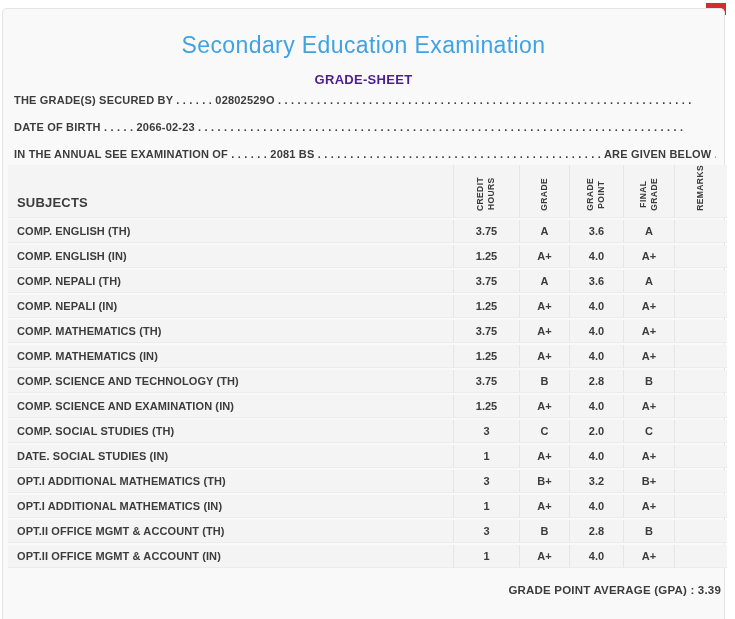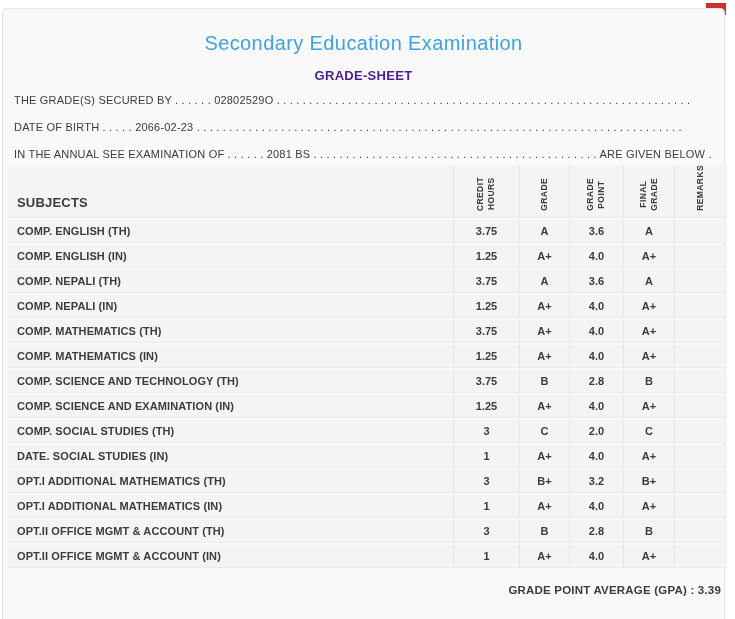--- a/index.html
+++ b/index.html
@@ -19,21 +19,21 @@
     position: absolute; left: 2px; top: 8px;
     width: 723px; height: 611px;
     background: #f9f9f9;
     border: 1px solid #e4e4e4;
     border-bottom: none;
     border-radius: 5px 5px 0 0;
   }
   .title {
     text-align: center;
     margin-top: 23px;
-    font-size: 20px;
+    font-size: 23px;
     font-weight: 400;
     letter-spacing: 0.4px;
     color: #3fa2e3;
   }
   .subtitle {
     text-align: center;
     margin-top: 13px;
     font-size: 13px;
     font-weight: bold;
     letter-spacing: 0.3px;
@@ -43,21 +43,21 @@
     position: absolute;
     top: 78px; left: 11px; right: 8px;
     overflow: hidden;
   }
   .info-line {
     height: 27px;
     line-height: 27px;
     white-space: nowrap;
     overflow: hidden;
     font-size: 11px;
-    font-weight: normal;
+    font-weight: bold;
     letter-spacing: 0.2px;
     color: #3c3c3c;
   }
   table.grade-table {
     position: absolute;
     left: 5px; top: 154px;
     width: 719px;
     table-layout: fixed;
     border-collapse: separate;
     border-spacing: 0 2px;

